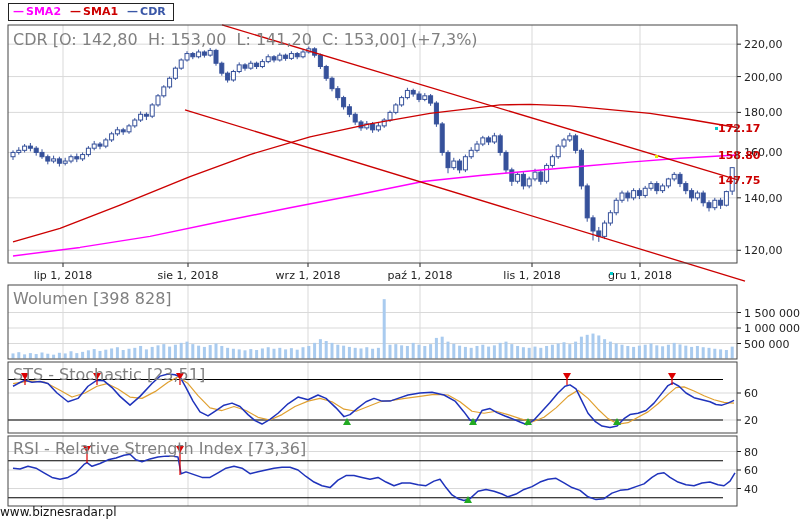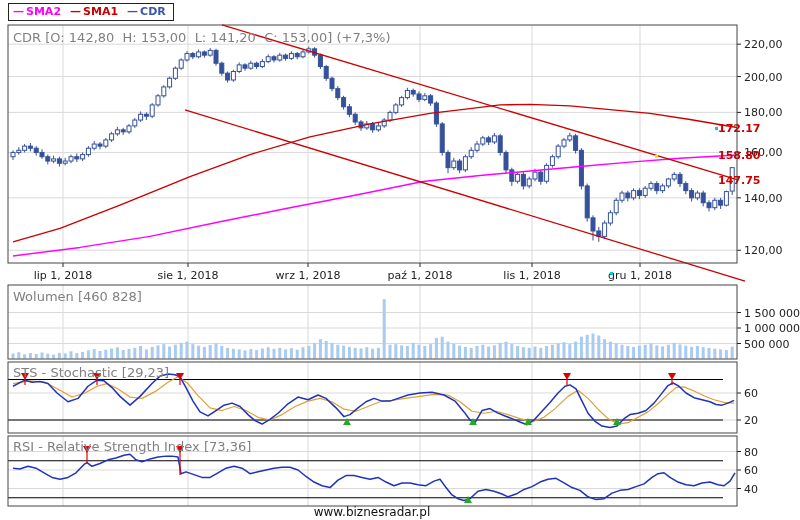--- a/index.html
+++ b/index.html
@@ -3,22 +3,22 @@
 <meta charset="utf-8">
 <style>
   html,body{margin:0;padding:0;background:#fff;}
   .stage{position:relative;width:800px;height:520px;background:#fff;overflow:hidden;
          font-family:"DejaVu Sans",sans-serif;}
   .stage svg{position:absolute;left:0;top:0;}
   svg text{font-family:"DejaVu Sans",sans-serif;}
   .legend{position:absolute;left:8px;top:3px;border:1px solid #222;background:#fff;
           padding:1px 7px 2px 4px;display:flex;gap:9px;font-size:11px;font-weight:bold;z-index:5;}
   .legend-item{display:flex;align-items:center;gap:2px;}
-  .panel-title{position:absolute;font-size:13px;color:#808080;z-index:4;white-space:pre;}
-  .watermark{position:absolute;left:0;top:505px;width:744px;text-align:center;
+  .panel-title{position:absolute;font-size:16px;color:#808080;z-index:4;white-space:pre;}
+  .watermark{position:absolute;left:0;top:505px;width:744px;
              font-size:12px;color:#111;z-index:4;}
 </style>
 </head>
 <body>
 
 <div class="stage">
   <svg id="chart" width="800" height="520">
       <g>
         <line x1="8" y1="44.16663424019703" x2="737" y2="44.16663424019703" stroke="#D9D9D9"></line>
         <line x1="737" y1="44.16663424019703" x2="741" y2="44.16663424019703" stroke="#222"></line>
@@ -538,18 +538,18 @@
         <span class="dash">—</span>
         <span>SMA1</span>
       </span>
     <span class="legend-item" style="color: rgb(58, 87, 167);">
         <span class="dash">—</span>
         <span>CDR</span>
       </span>
   </div>
 
   <div class="panel-title" style="left:13px;top:30px">CDR [O: 142,80  H: 153,00  L: 141,20  C: 153,00] (+7,3%)</div>
-  <div class="panel-title" style="left:13px;top:289px">Wolumen [460 828]</div>
-  <div class="panel-title" style="left:13px;top:365px">STS - Stochastic [29,23]</div>
+  <div class="panel-title" style="left:13px;top:289px">Wolumen [398 828]</div>
+  <div class="panel-title" style="left:13px;top:365px">STS - Stochastic [23,51]</div>
   <div class="panel-title" style="left:13px;top:439px">RSI - Relative Strength Index [73,36]</div>
 
   <div class="watermark">www.biznesradar.pl</div>
 </div>
 
 </body></html>

